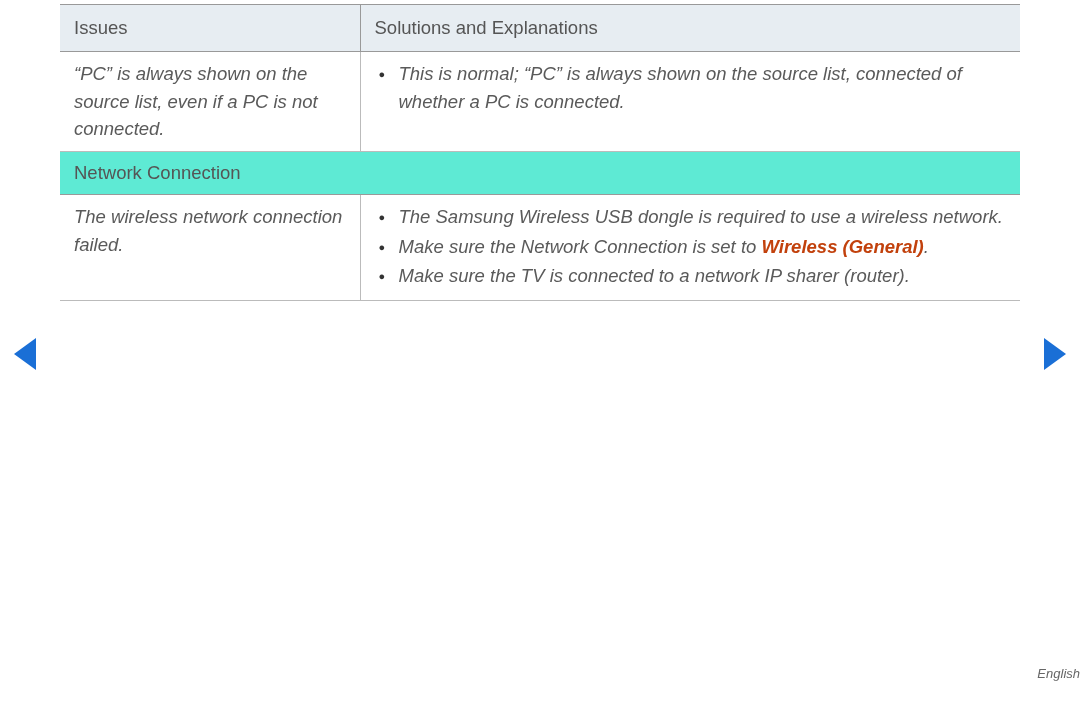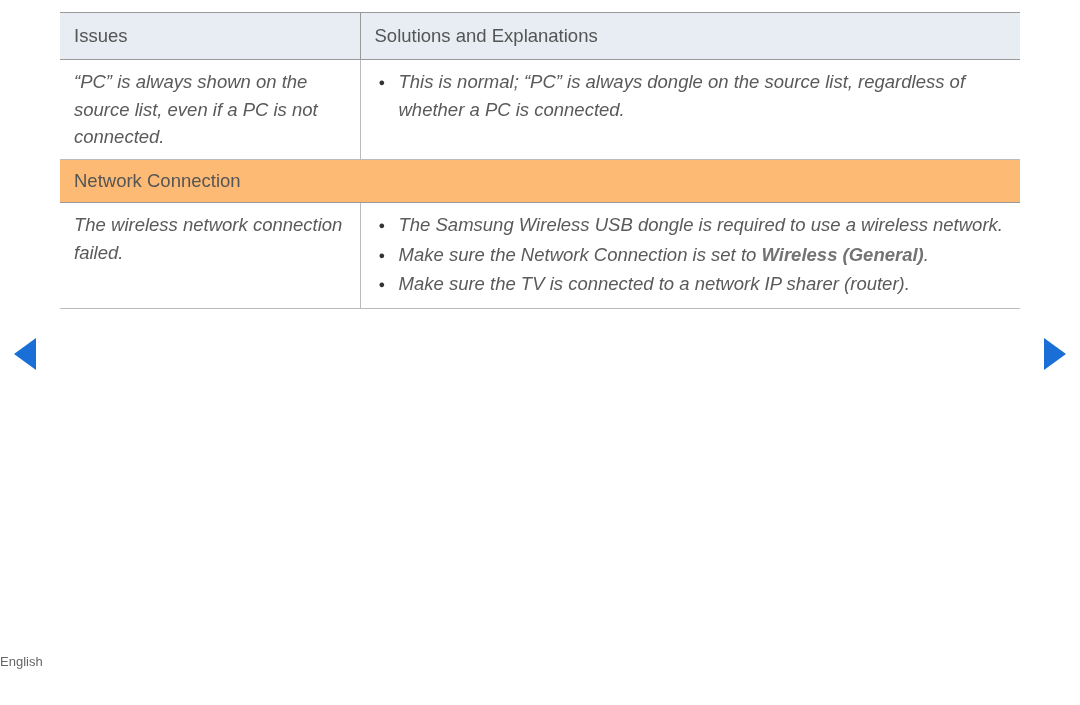--- a/index.html
+++ b/index.html
@@ -6,21 +6,21 @@
   body {
     width: 1080px;
     height: 705px;
     font-family: Arial, Helvetica, sans-serif;
     background: #ffffff;
     position: relative;
     color: #5a5a5a;
     font-weight: 300;
   }
   .page {
-    padding: 12px 60px 0 60px;
+    padding: 4px 60px 0 60px;
   }
   table {
     width: 100%;
     border-collapse: collapse;
     font-size: 18.5px;
     line-height: 1.5;
   }
   td, th {
     text-align: left;
     vertical-align: top;
@@ -32,21 +32,21 @@
     border-top: 1px solid #999;
     border-bottom: 1px solid #999;
     color: #555;
     padding-top: 9px;
     padding-bottom: 9px;
   }
   .header-row td.col-issues {
     border-right: 1px solid #999;
   }
   .section-row td {
-    background: #fdba74;
+    background: #5eead4;
     border-top: 1px solid #999;
     border-bottom: 1px solid #999;
     color: #555;
     padding-top: 7px;
     padding-bottom: 7px;
   }
   .body-row td {
     border-bottom: 1px solid #bbb;
     font-style: italic;
   }
@@ -67,21 +67,21 @@
   ul.bullets li::before {
     content: "●";
     position: absolute;
     left: 4px;
     top: 0;
     font-size: 11px;
     line-height: 28px;
     color: #333;
   }
   .link-blue {
-    color: #737373;
+    color: #c2410c;
     font-weight: 600;
     text-align: center;
   }
   .nav-arrow {
     position: absolute;
     top: 338px;
     font-size: 0;
     cursor: pointer;
   }
   .nav-left {
@@ -93,43 +93,44 @@
   }
   .nav-right {
     right: 14px;
     width: 0; height: 0;
     border-top: 16px solid transparent;
     border-bottom: 16px solid transparent;
     border-left: 22px solid #1a6fd6;
   }
   .footer {
     position: absolute;
-    bottom: 36px;
+    bottom: 24px;
     width: 100%;
-    text-align: left;
+    text-align: right;
     font-size: 13px;
     color: #666;
+    font-style: italic;
   }
 </style>
 </head>
 <body>
 
 <div class="page">
   <table>
     <tbody>
         <tr class="header-row">
       <td class="col-issues">Issues</td>
       <td>Solutions and Explanations</td>
     </tr>
 
     <tr class="body-row">
       <td class="col-issues">“PC” is always shown on the source list, even if a PC is not connected.</td>
       <td>
         <ul class="bullets">
-          <li>This is normal; “PC” is always dongle on the source list, regardless of whether a PC is connected.</li>
+          <li>This is normal; “PC” is always shown on the source list, connected of whether a PC is connected.</li>
         </ul>
       </td>
     </tr>
 
 
     <tr class="section-row">
       <td colspan="2">Network Connection</td>
     </tr>
 
     <tr class="body-row">

